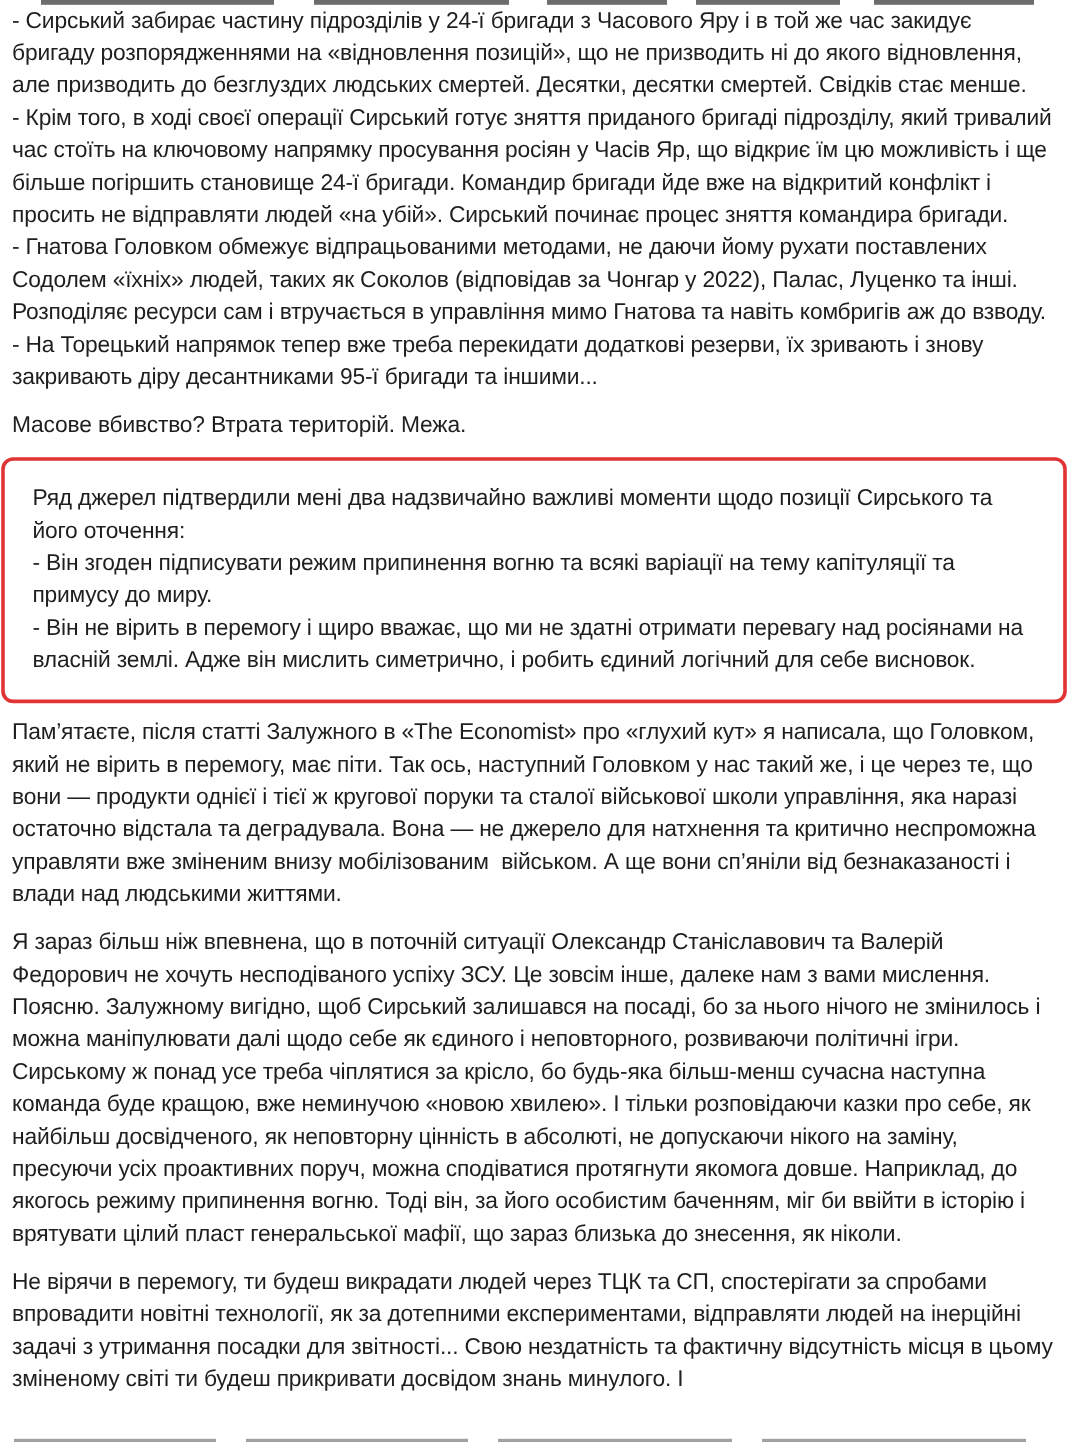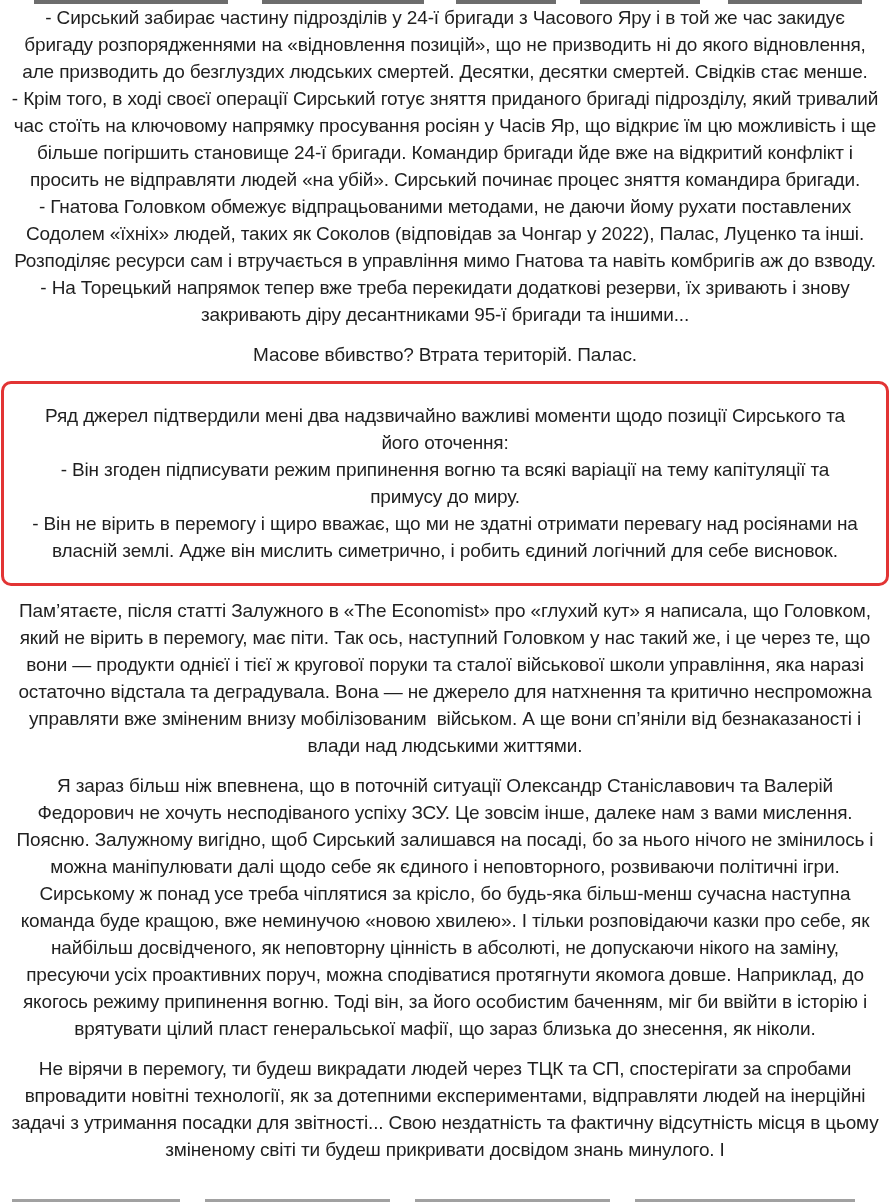--- a/index.html
+++ b/index.html
@@ -1,20 +1,20 @@
 <!DOCTYPE html>
 <html lang="uk" style="--bg: #ffffff; --fg: #1f1f1f; --accent: #e23434;"><head>
 <meta charset="utf-8">
 <style>
   :root {
     --bg: #ffffff;
     --fg: #1f1f1f;
     --accent: #e23434;
   }
-  * { margin: 0; padding: 0; box-sizing: border-box; text-align: center; }
+  * { margin: 0; padding: 0; box-sizing: border-box; }
   html, body {
     width: 890px;
     background: var(--bg);
   }
   body {
     height: 1202px;
     overflow: hidden;
     position: relative;
     font-family: "Liberation Sans", "DejaVu Sans", sans-serif;
   }
@@ -73,21 +73,21 @@
 
 <div class="clipped-line top"></div>
 
 <div class="page">
 
   <p class="para">- Сирський забирає частину підрозділів у 24-ї бригади з Часового Яру і в той же час закидує бригаду розпорядженнями на «відновлення позицій», що не призводить ні до якого відновлення, але призводить до безглуздих людських смертей. Десятки, десятки смертей. Свідків стає менше.
 - Крім того, в ході своєї операції Сирський готує зняття приданого бригаді підрозділу, який тривалий час стоїть на ключовому напрямку просування росіян у Часів Яр, що відкриє їм цю можливість і ще більше погіршить становище 24-ї бригади. Командир бригади йде вже на відкритий конфлікт і просить не відправляти людей «на убій». Сирський починає процес зняття командира бригади.
 - Гнатова Головком обмежує відпрацьованими методами, не даючи йому рухати поставлених Содолем «їхніх» людей, таких як Соколов (відповідав за Чонгар у 2022), Палас, Луценко та інші. Розподіляє ресурси сам і втручається в управління мимо Гнатова та навіть комбригів аж до взводу.
 - На Торецький напрямок тепер вже треба перекидати додаткові резерви, їх зривають і знову закривають діру десантниками 95-ї бригади та іншими...</p>
 
-  <p class="para">Масове вбивство? Втрата територій. Палас.</p>
+  <p class="para">Масове вбивство? Втрата територій. Межа.</p>
 
   <div class="highlight-box">
     <p class="para">Ряд джерел підтвердили мені два надзвичайно важливі моменти щодо позиції Сирського та його оточення:
 - Він згоден підписувати режим припинення вогню та всякі варіації на тему капітуляції та примусу до миру.
 - Він не вірить в перемогу і щиро вважає, що ми не здатні отримати перевагу над росіянами на власній землі. Адже він мислить симетрично, і робить єдиний логічний для себе висновок.</p>
   </div>
 
   <p class="para">Пам’ятаєте, після статті Залужного в «The Economist» про «глухий кут» я написала, що Головком, який не вірить в перемогу, має піти. Так ось, наступний Головком у нас такий же, і це через те, що вони — продукти однієї і тієї ж кругової поруки та сталої військової школи управління, яка наразі остаточно відстала та деградувала. Вона — не джерело для натхнення та критично неспроможна управляти вже зміненим внизу мобілізованим  військом. А ще вони сп’яніли від безнаказаності і влади над людськими життями.</p>
 
   <p class="para">Я зараз більш ніж впевнена, що в поточній ситуації Олександр Станіславович та Валерій Федорович не хочуть несподіваного успіху ЗСУ. Це зовсім інше, далеке нам з вами мислення. Поясню. Залужному вигідно, щоб Сирський залишався на посаді, бо за нього нічого не змінилось і можна маніпулювати далі щодо себе як єдиного і неповторного, розвиваючи політичні ігри. Сирському ж понад усе треба чіплятися за крісло, бо будь-яка більш-менш сучасна наступна команда буде кращою, вже неминучою «новою хвилею». І тільки розповідаючи казки про себе, як найбільш досвідченого, як неповторну цінність в абсолюті, не допускаючи нікого на заміну, пресуючи усіх проактивних поруч, можна сподіватися протягнути якомога довше. Наприклад, до якогось режиму припинення вогню. Тоді він, за його особистим баченням, міг би ввійти в історію і врятувати цілий пласт генеральської мафії, що зараз близька до знесення, як ніколи.</p>

